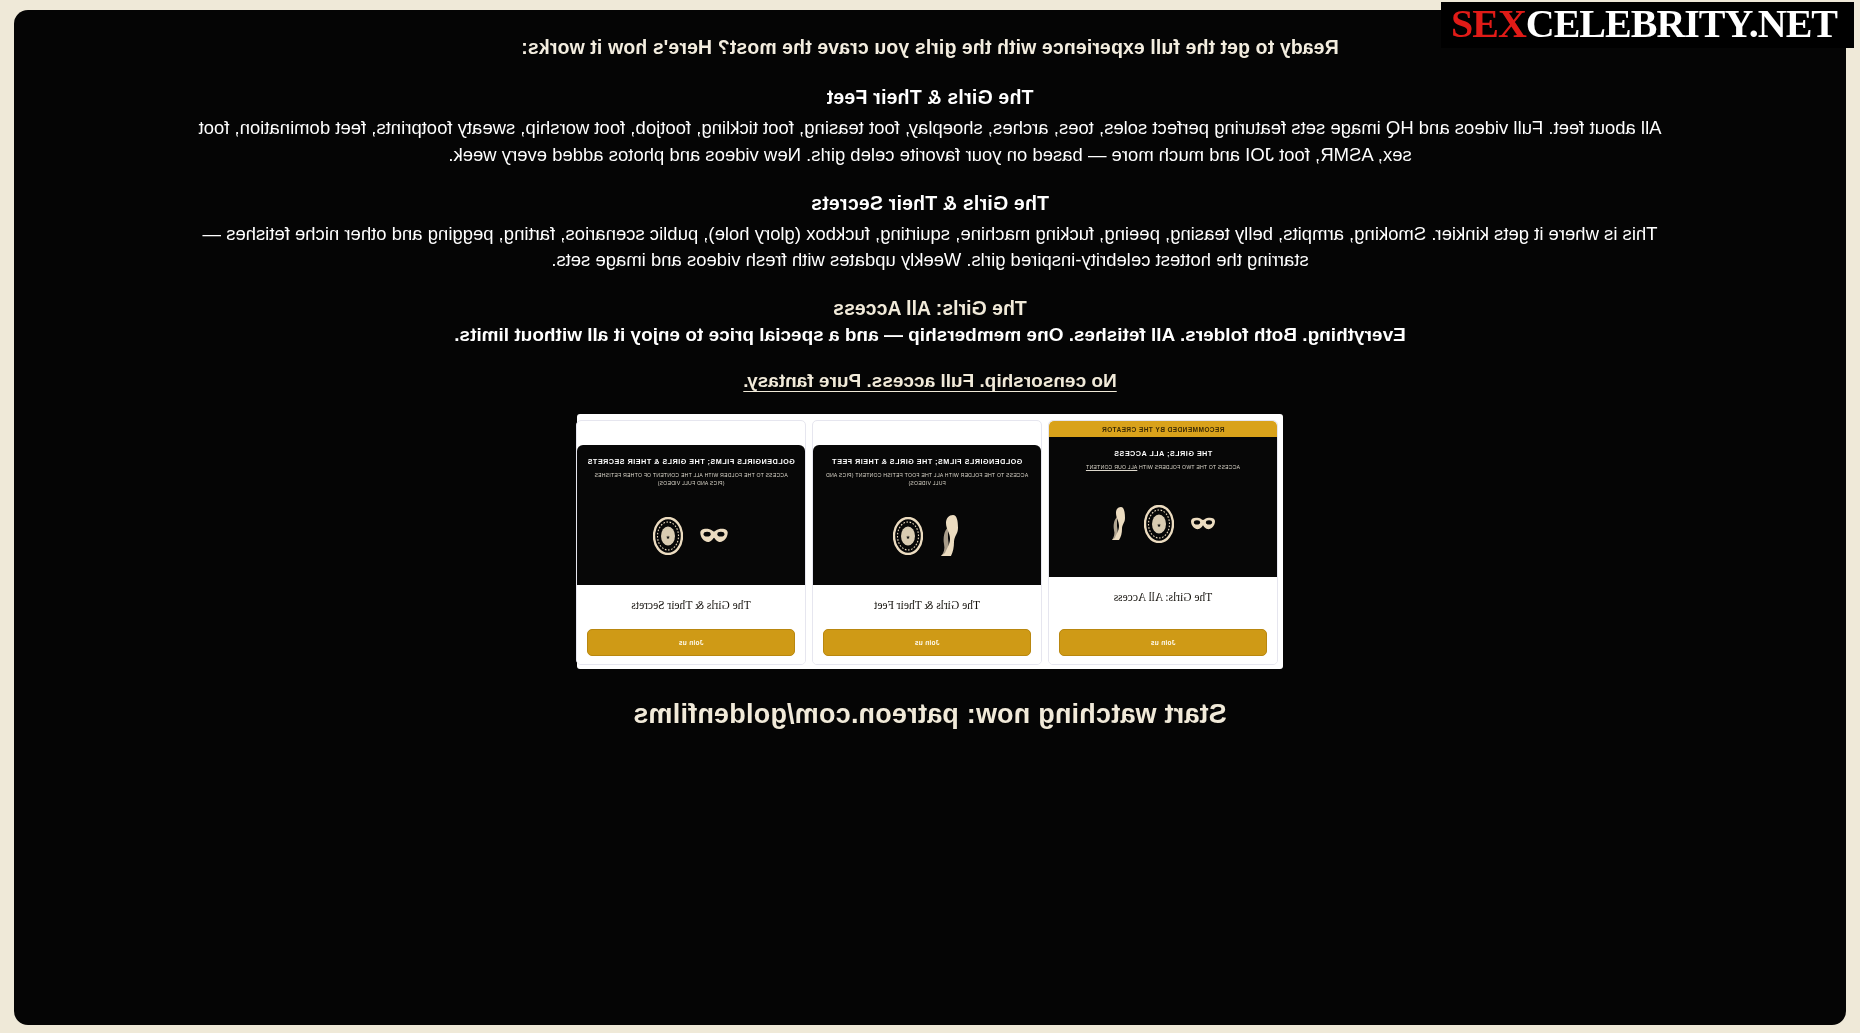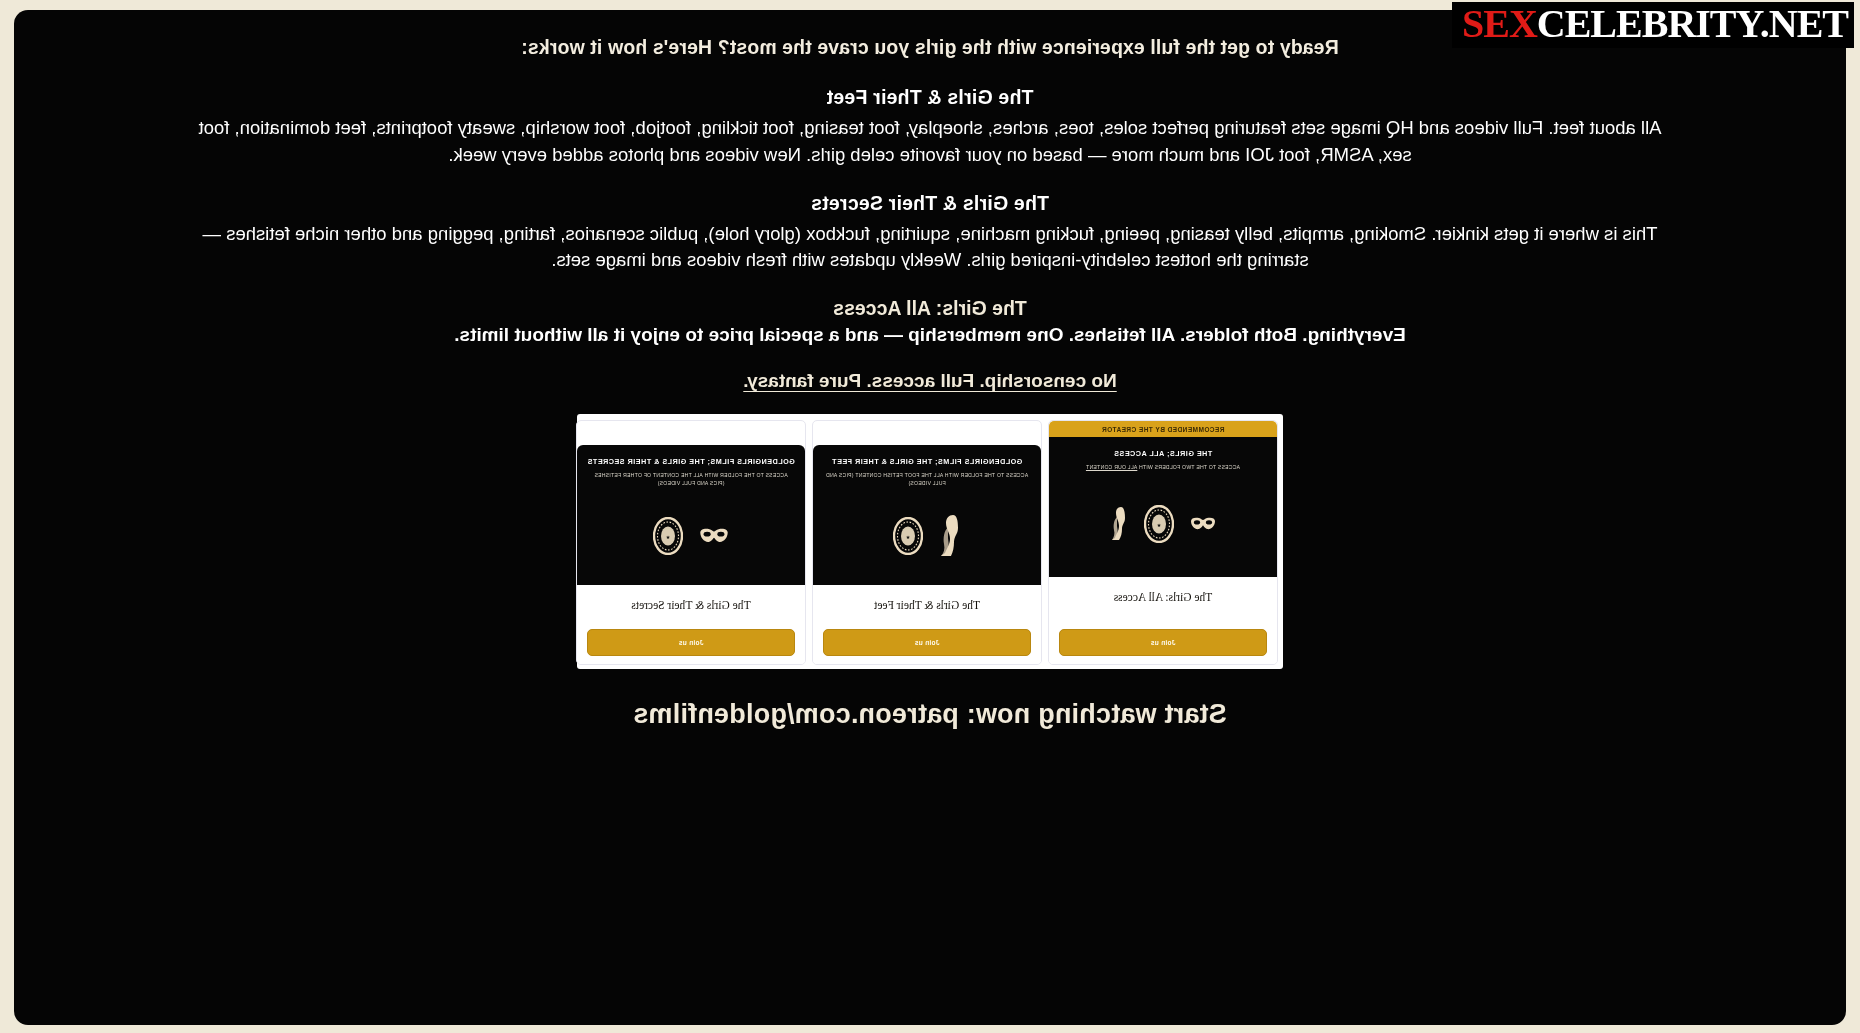--- a/index.html
+++ b/index.html
@@ -137,21 +137,21 @@
   }
 
   
   #watermark{
     position:absolute;right:6px;top:2px;
     font-family:"Liberation Serif", serif;
     font-size:40px;font-weight:bold;
     letter-spacing:-1px;
     line-height:1;
     background:#000;
-    padding:2px 6px 4px 10px;
+    padding:2px 17px 4px 10px;
     white-space:nowrap;
     z-index:50;
   }
   #watermark .wm-red{color:#e01b17;}
   #watermark .wm-white{color:#ffffff;}
 </style>
 </head>
 <body>
 
 <div id="page-frame">

